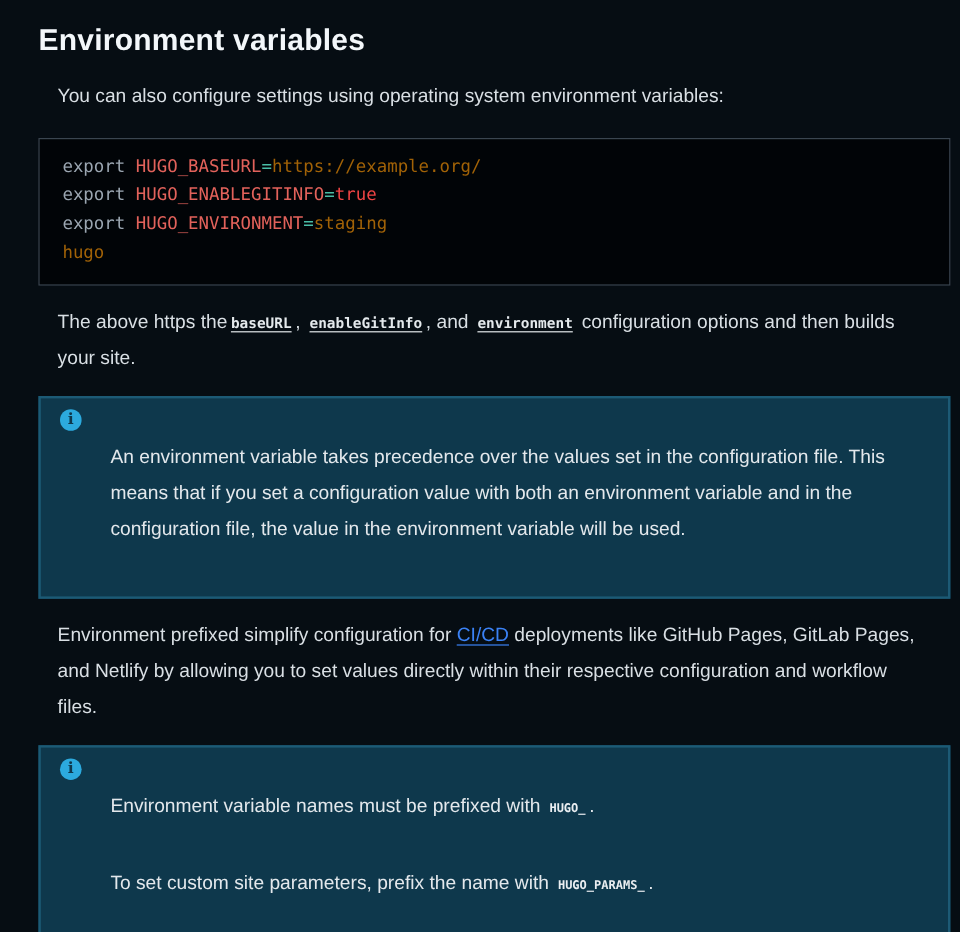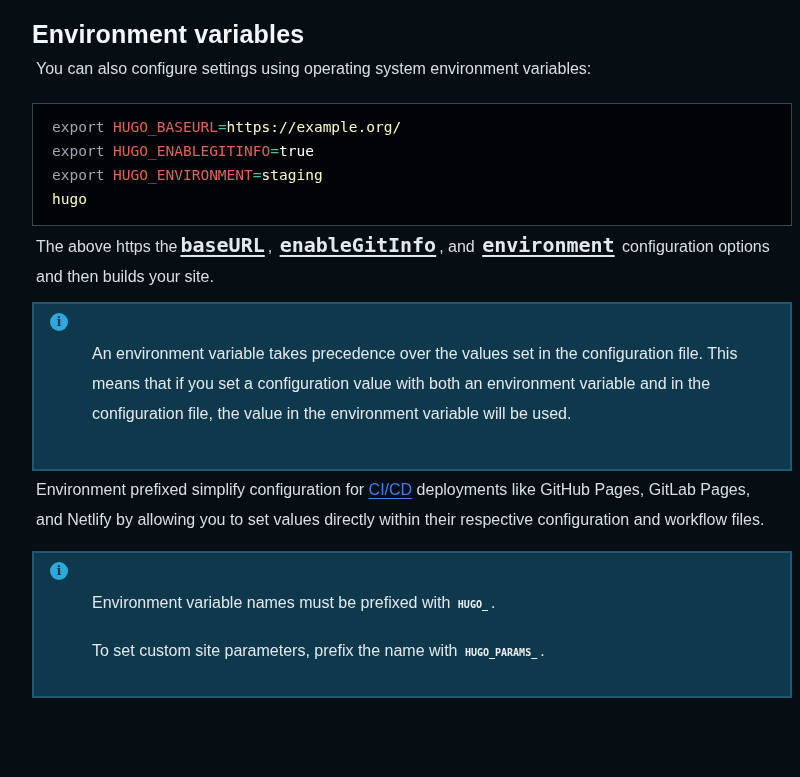--- a/index.html
+++ b/index.html
@@ -18,21 +18,21 @@
   }
   h1.page-title {
     margin: 0;
     font-size: 25px;
     line-height: 32px;
     font-weight: 600;
     letter-spacing: 0.2px;
     color: #f3f7fa;
   }
   p.body-text {
-    margin: 4px;
+    margin: 16px;
     font-size: 16px;
     line-height: 30px;
     color: #d9dfe4;
   }
   .intro-para    { margin-top: 28px; }
   .config-para   { margin-top: 32px; }
   .cicd-para     { margin-top: 34px; }
 
   
   pre.code-block {
@@ -45,28 +45,28 @@
   }
   .code-line {
     font-family: "DejaVu Sans Mono", monospace;
     font-size: 14.5px;
     line-height: 24px;
     white-space: pre;
   }
   .tok-sh-cmd  { color: #9ba6b1; }
   .tok-sh-var  { color: #e2625b; }
   .tok-sh-op   { color: #49bda6; }
-  .tok-sh-val  { color: #fef9c3; }
-  .tok-sh-bool { color: #ffffff; margin-top: 38px; }
+  .tok-sh-val  { color: #a16207; }
+  .tok-sh-bool { color: #ef4444; margin-top: 38px; }
 
   
   .seg-plain { color: inherit; }
   .seg-codelink {
     font-family: "DejaVu Sans Mono", monospace;
-    font-size: 20px;
+    font-size: 12px;
     font-weight: 700;
     color: #e4e9ec;
     text-decoration: underline;
     text-underline-offset: 3px;
     padding: 0 3px;
     cursor: pointer;
   }
   .seg-link {
     color: #3b82f6;
     text-decoration: underline;
@@ -108,21 +108,21 @@
   .callout-body {
     margin: 8px 0 0 42px;
     max-width: 668px;
   }
   .callout-body p {
     margin: 0;
     font-size: 16px;
     line-height: 30px;
     color: #e3e8ec;
   }
-  .callout-body p + p { margin-top: 16px; }
+  .callout-body p + p { margin-top: 32px; }
   .callout-1 .callout-body { padding-bottom: 12px; }
 </style>
 </head>
 <body>
 
 <div class="page">
 
   <h1 class="page-title">Environment variables</h1>
 
   <p class="body-text intro-para"><span class="seg-plain">You can also configure settings using operating system environment variables:</span></p>

